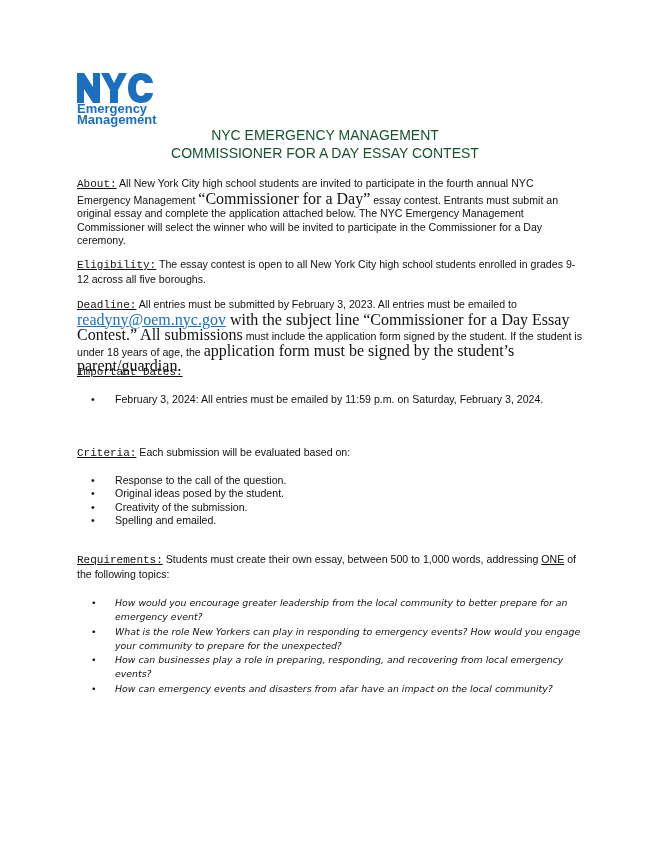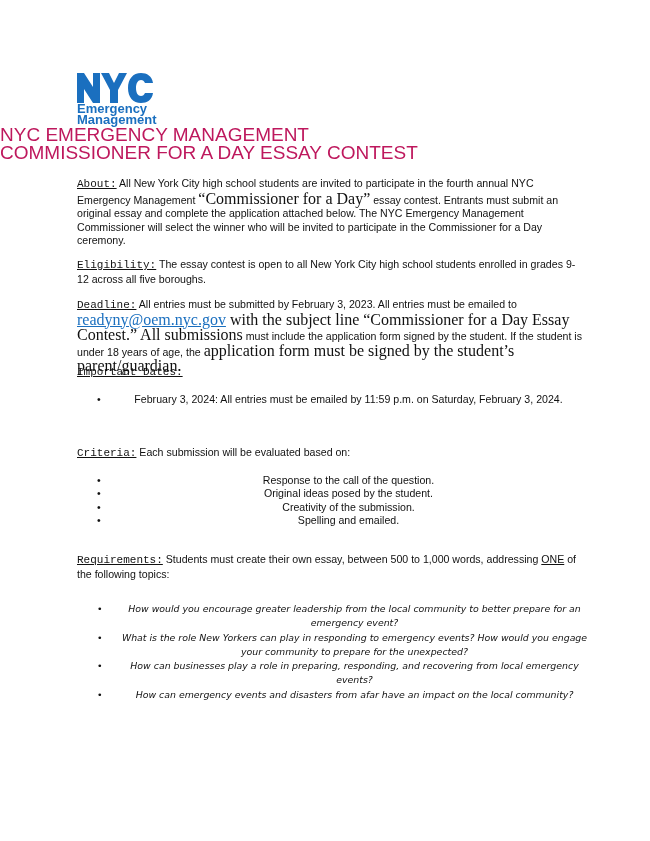--- a/index.html
+++ b/index.html
@@ -1,26 +1,26 @@
 <!DOCTYPE html>
 <html><head>
 <meta charset="utf-8">
 <style>
   html, body { margin: 0; padding: 0; background: #ffffff; }
   body { width: 650px; height: 841px; position: relative; overflow: hidden; color: #111; }
   .page { position: absolute; left: 0; top: 0; width: 650px; height: 841px; }
   .logo { position: absolute; left: 77px; top: 73px; width: 80px; }
   .logo-nyc { display: block; width: 76px; height: 30px; }
   .logo-sub { font-family: "Liberation Sans", sans-serif; font-weight: bold; color: #1a6fbf; font-size: 13px; line-height: 9.5px; margin-top: 1px; }
-  .title { position: absolute; left: 0; width: 650px; top: 126px; text-align: left; font-family: "Liberation Sans", sans-serif; font-size: 19px; line-height: 18px; color: #be185d; }
+  .title { position: absolute; left: 0; width: 650px; top: 126px; text-align: center; font-family: "Liberation Sans", sans-serif; font-size: 14px; line-height: 18px; color: #14532d; }
   .sec { position: absolute; left: 77px; width: 505px; font-family: "Liberation Sans", sans-serif; font-size: 10.6px; line-height: 13.5px; color: #111; }
   .head { text-decoration: underline; font-size: 11px; font-family: Liberation Mono, monospace; }
   .serif { font-family: "Liberation Serif", serif; font-size: 16px; }
   a.link { color: #1a6fbf; text-decoration: underline; }
-  ul.bul { list-style: none; margin: 6px; padding: 0; text-align: center; }
+  ul.bul { list-style: none; margin: 0; padding: 0; }
   ul.bul li { position: relative; padding-left: 38px; }
   ul.bul li::before { content: "•"; position: absolute; left: 14px; top: 0; }
   .topics { position: absolute; left: 77px; width: 505px; top: 596px; font-family: "DejaVu Sans", sans-serif; font-style: italic; font-size: 9.4px; line-height: 14.3px; color: #111; }
   .topics li { padding-left: 38px; }
   .under { text-decoration: underline; }
 </style>
 </head>
 <body>
 
 <div class="page">

